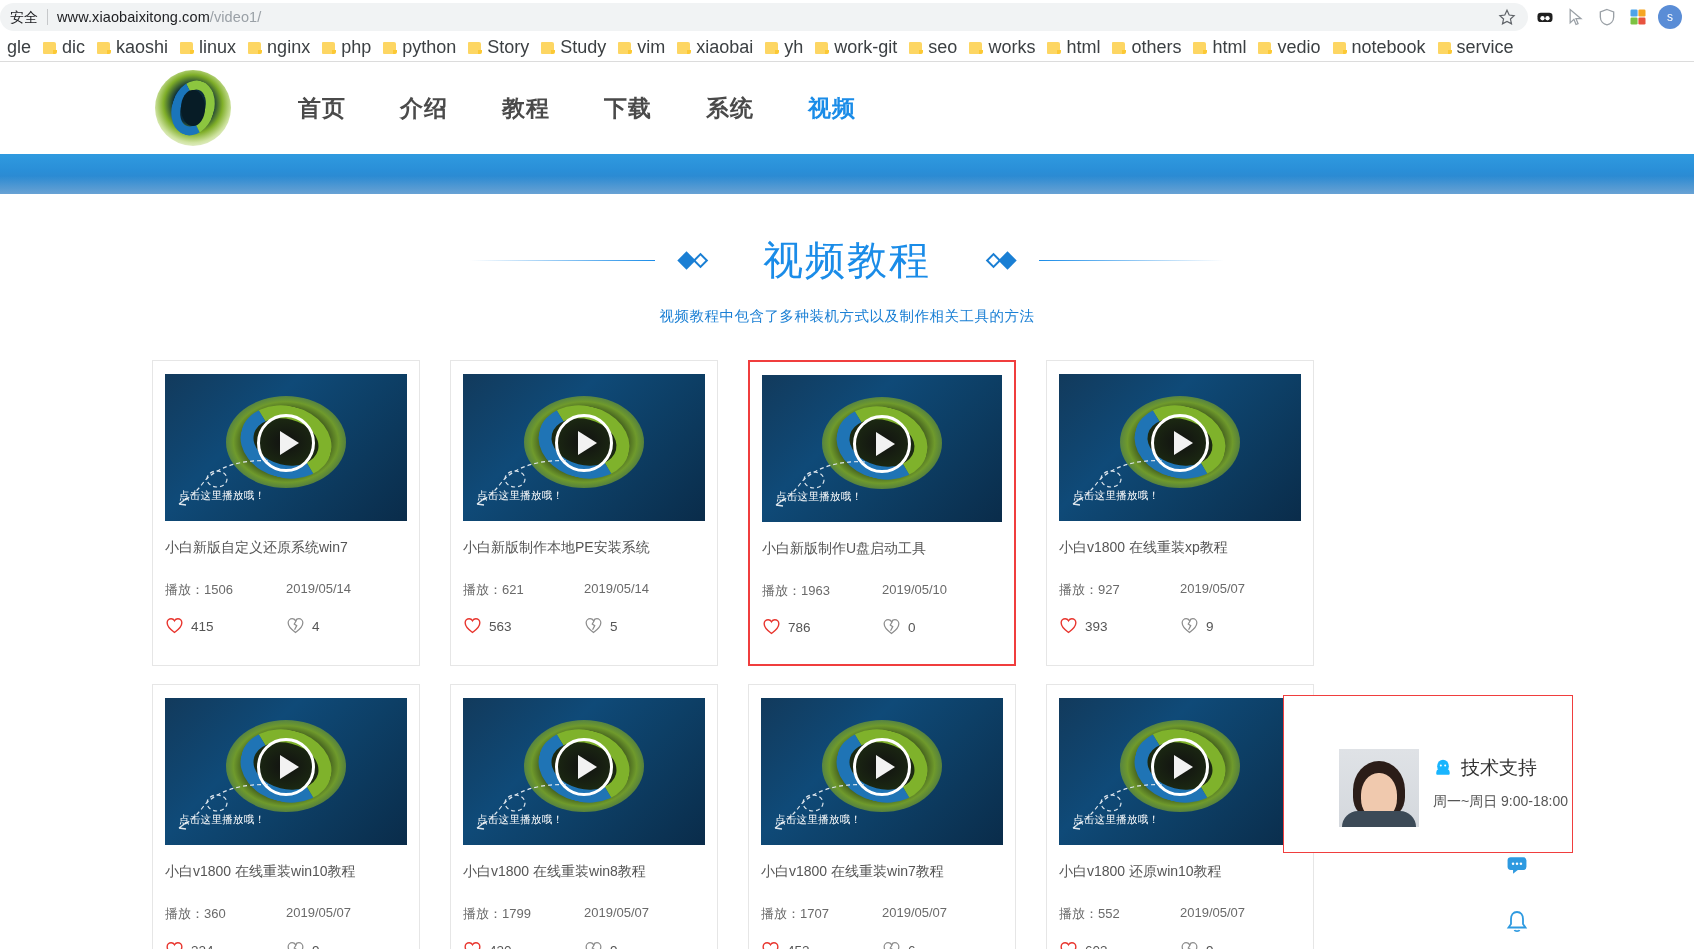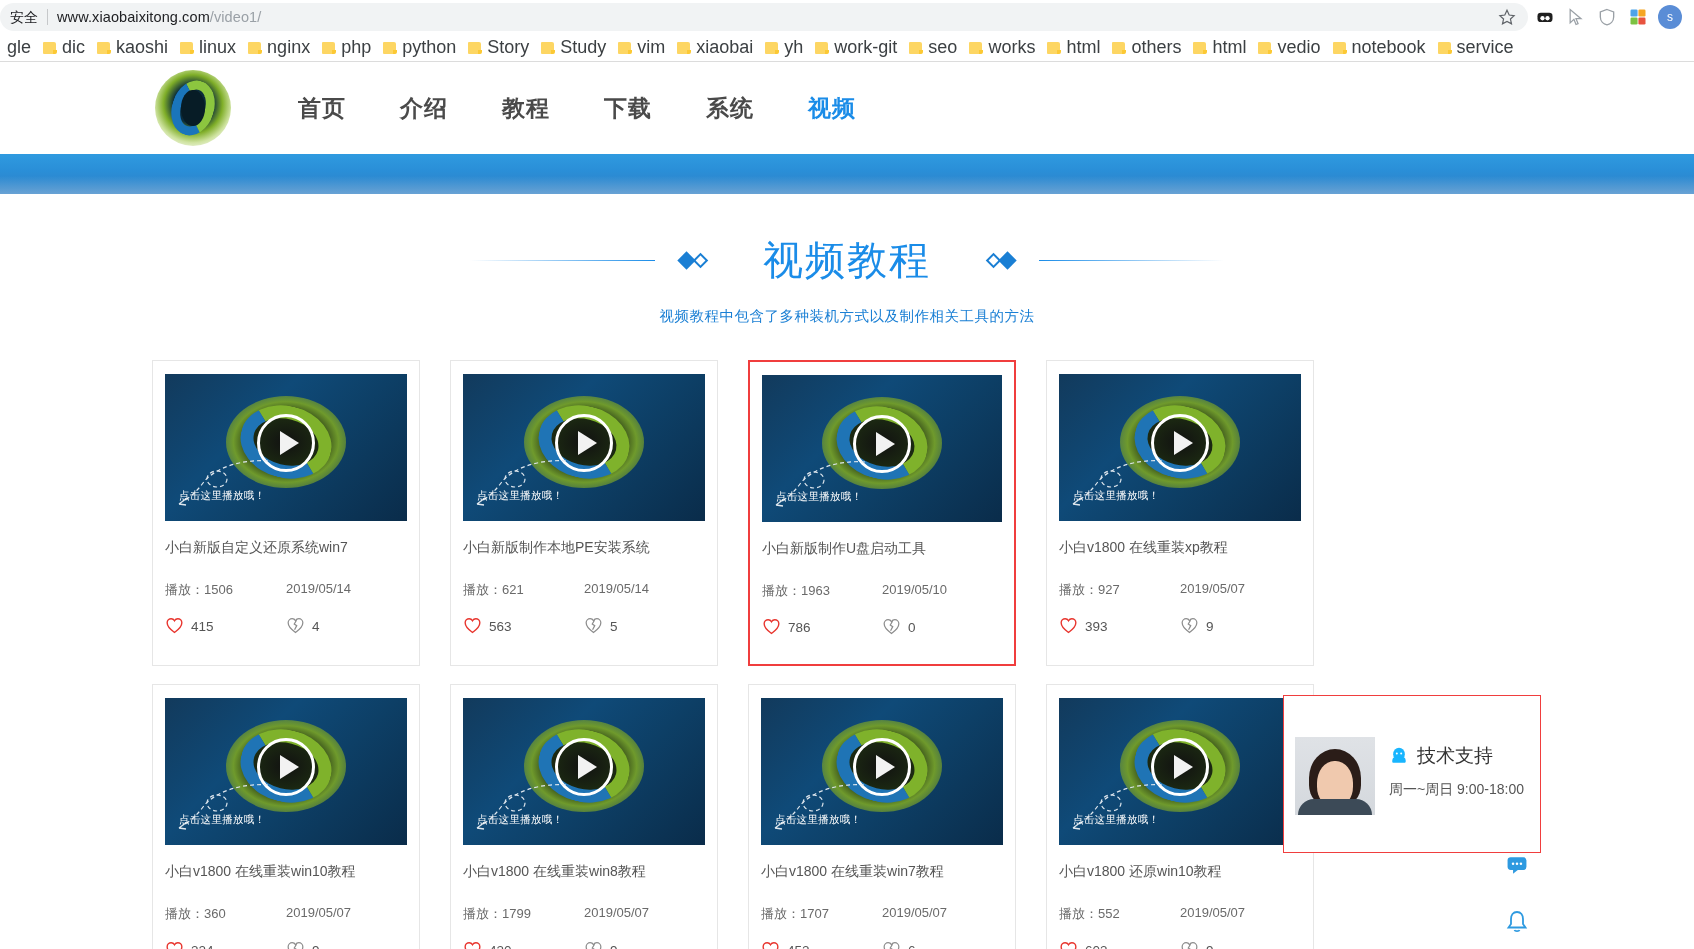--- a/index.html
+++ b/index.html
@@ -186,24 +186,24 @@
   }
   .meta-row .col { width: 50%; }
   .stat-row { display: flex; margin-top: 18px; align-items: center; }
   .stat { width: 50%; display: flex; align-items: flex-end; gap: 7px; font-size: 13.5px; color: #555; }
   .heart-ico { width: 19px; height: 17px; }
   .broken-ico { width: 19px; height: 17px; }
 
   
   .support-box {
     position: absolute; left: 1283px; top: 501px;
-    width: 258px; height: 158px;
+    width: 290px; height: 158px;
     border: 1px solid #f03e3e; background: #fff;
     display: flex; align-items: flex-end; justify-content: flex-end;
-    padding: 16px;
+    padding: 4px;
   }
   .support-inner { display: flex; align-items: stretch; height: 78px; margin: 0 0 21px 0; }
   .support-photo {
     width: 80px; height: 78px; flex: 0 0 auto;
     background: linear-gradient(180deg,#dfe2e6 0%, #d4d8dd 100%);
     position: relative; overflow: hidden;
   }
   .support-photo .face {
     position:absolute; left:50%; top:24px; transform:translateX(-50%);
     width:36px; height:46px; border-radius:48% 48% 44% 44%; background:#f0c9ae;

